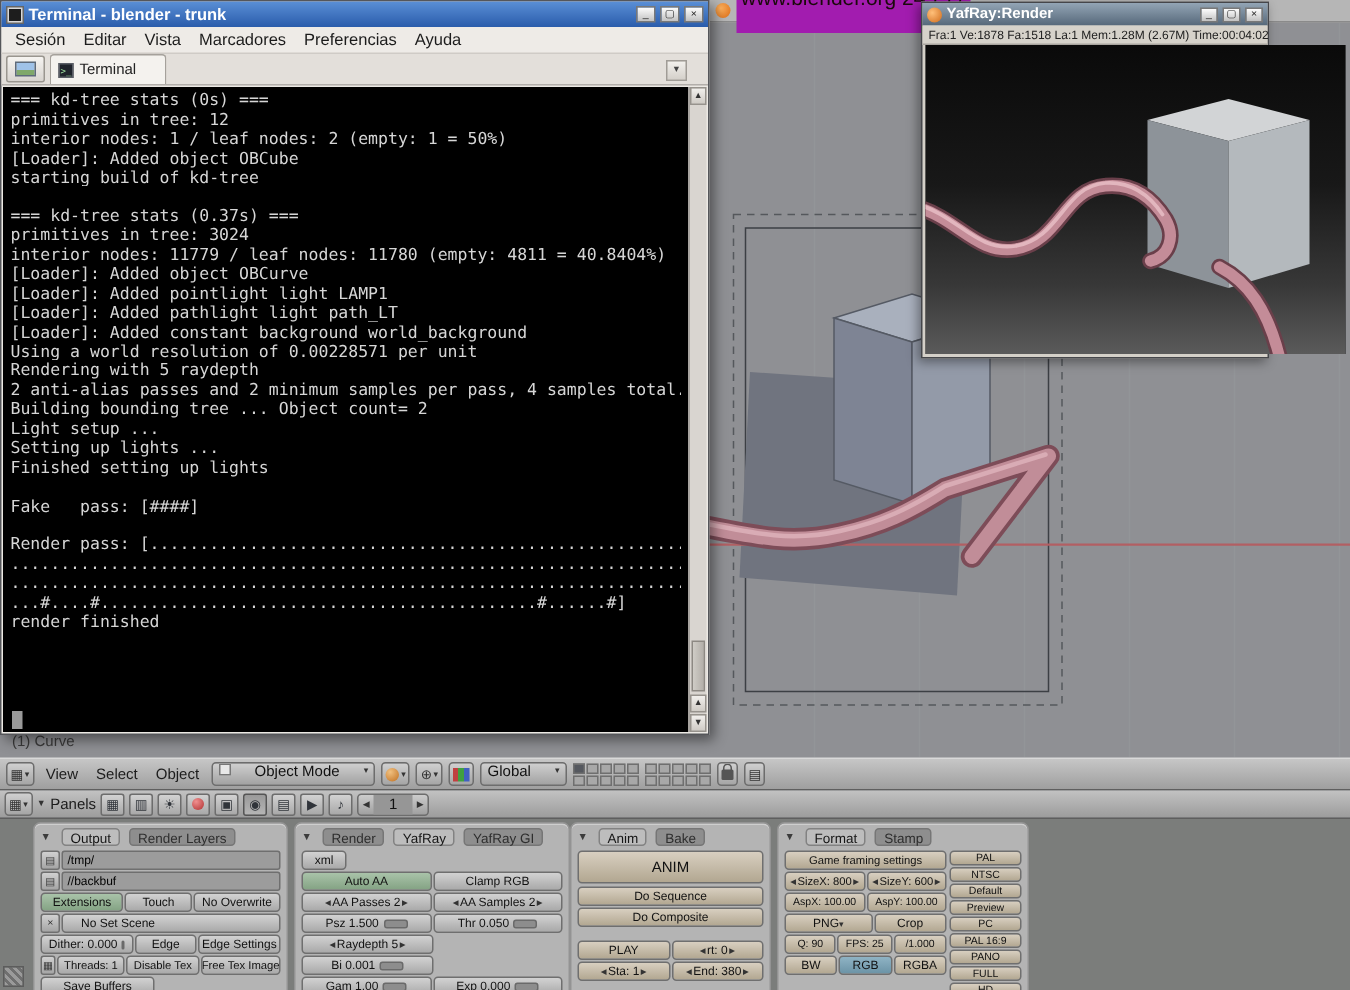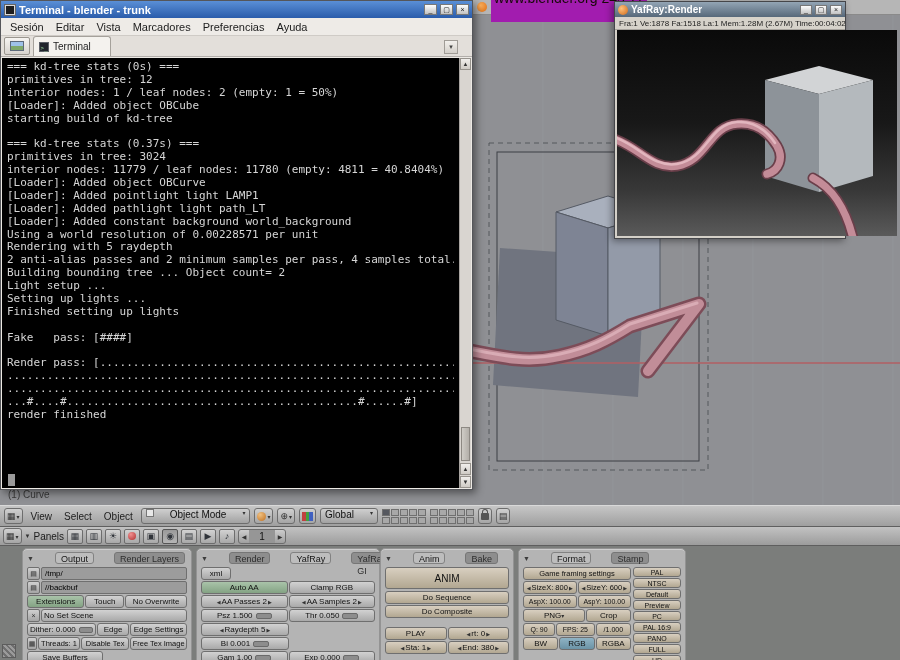--- a/index.html
+++ b/index.html
@@ -137,29 +137,29 @@
 
   
   .buttons-area { position:absolute; left:0; top:546px; width:900px; height:114px;
                   background:#7b7d7b; overflow:hidden; z-index:2; }
   .corner-widget { position:absolute; left:2px; bottom:2px; width:14px; height:14px;
                    background:repeating-linear-gradient(45deg,#9a9a9a 0 2px,#6f6f6f 2px 4px);
                    border:1px solid #5c5c5c; }
   .panel { position:absolute; top:2px; height:130px; background:#b4b4b4;
            border:1px solid #939393; border-radius:5px;
            box-shadow:inset 0 1px 0 #cecece; padding:2px 4px 4px; }
-  .ptabs { display:flex; align-items:center; gap:20px; height:14px; margin-bottom:2px; }
+  .ptabs { display:flex; align-items:center; gap:6px; height:14px; margin-bottom:2px; }
   .collapse { font-size:7px; color:#3c3c3c; margin-right:1px; }
   .ptab { font-size:9px; padding:0 5px; height:12px; line-height:12px; border-radius:3px; }
   .ptab.active { background:#bdbdbd; border:1px solid #828282; color:#161616; }
   .ptab.inactive { background:#8e8e8e; border:1px solid #767676; color:#2e2e2e; }
   .prow { display:flex; gap:1px; margin-bottom:1px; height:13px; }
   .bb { background:linear-gradient(#d2d2d2,#a9a9a9); border:1px solid #6f6f6f;
         border-radius:3px; font-size:8px; color:#111; display:flex; align-items:center;
-        justify-content:center; padding:0 2px; white-space:nowrap; overflow:hidden;
+        justify-content:center; padding:0 12px; white-space:nowrap; overflow:hidden;
         height:13px; }
   .bb.green { background:linear-gradient(#a9c3a9,#84a384); }
   .bb.blue  { background:linear-gradient(#8fb3c4,#6b93a6); }
   .bb.tan   { background:linear-gradient(#d8cfc0,#b2a791); }
   .tfield { background:#9c9c9c; border:1px solid #6f6f6f; border-radius:2px; color:#000;
             font-size:8px; padding:0 3px; height:13px; display:flex; align-items:center;
             overflow:hidden; white-space:nowrap; justify-content:flex-start; }
   .mini-btn { flex:0 0 13px; height:13px; background:linear-gradient(#d0d0d0,#a5a5a5);
               border:1px solid #6f6f6f; border-radius:2px; font-size:7px; color:#333;
               display:flex; align-items:center; justify-content:center; }

